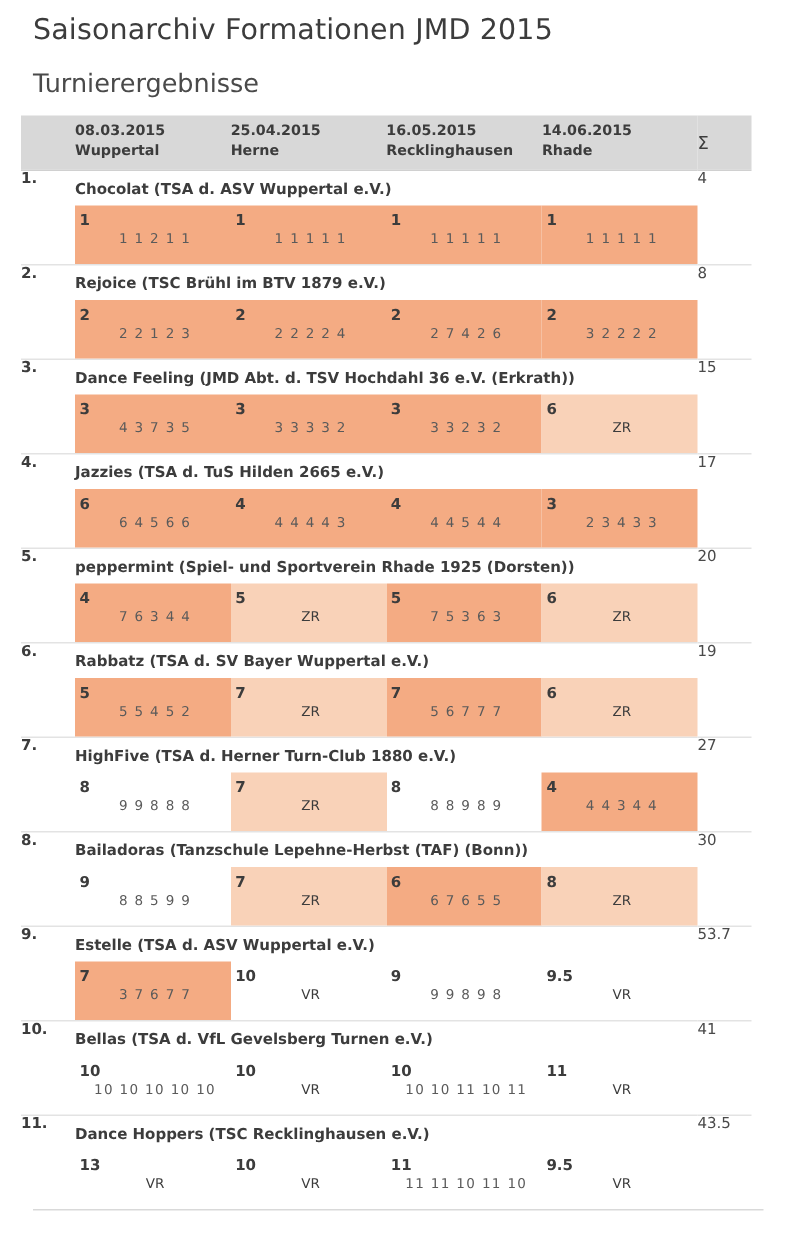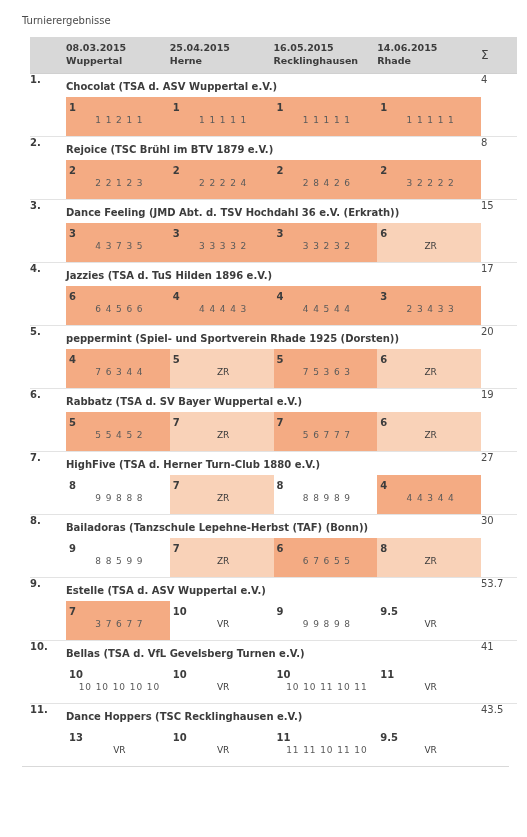--- a/index.html
+++ b/index.html
@@ -23,29 +23,29 @@
     margin: 9px 0 0 22px;
     letter-spacing: 0.1px;
   }
   .league-title {
     font-size: 13.5px;
     font-weight: bold;
     color: #2f2f2f;
     margin: 12px 0 0 22px;
   }
   .section-label {
-    font-size: 10px;
+    font-size: 17px;
     font-weight: 400;
     color: #4a4a4a;
     margin: 15px 0 0 22px;
   }
 
   table.results {
     width: 487px;
-    margin: 11px 0 0 30px;
+    margin: 11px 0 0 14px;
     border-collapse: collapse;
     table-layout: fixed;
   }
   table.results col.c-rank  { width: 36px; }
   table.results col.c-sum   { width: 36px; }
 
   thead th {
     background: #d8d8d8;
     padding: 0;
     height: 36px;
@@ -128,20 +128,21 @@
     border-top: 1px solid #d9d9d9;
     width: 487px;
     height: 34px;
   }
 </style>
 </head>
 <body>
 
 <div class="page">
 
+  <h1 class="page-title">Saisonarchiv Formationen JMD 2015</h1>
   <div class="section-label">Turnierergebnisse</div>
 
   <table class="results">
     <colgroup>
       <col class="c-rank">
         <col>
         <col class="c-sum">
     </colgroup>
     <thead>
       <tr>
@@ -205,21 +206,21 @@
               <div class="ev-cell finale">
                 <div class="ev-place">2</div>
                 <div class="ev-detail">2 2 1 2 3</div>
               </div>
               <div class="ev-cell finale">
                 <div class="ev-place">2</div>
                 <div class="ev-detail">2 2 2 2 4</div>
               </div>
               <div class="ev-cell finale">
                 <div class="ev-place">2</div>
-                <div class="ev-detail">2 8 4 2 6</div>
+                <div class="ev-detail">2 7 4 2 6</div>
               </div>
               <div class="ev-cell finale">
                 <div class="ev-place">2</div>
                 <div class="ev-detail">3 2 2 2 2</div>
               </div>
             </div>
           </td>
           <td class="sum">8</td>
         </tr>
         <tr class="team-row">
@@ -243,21 +244,21 @@
                 <div class="ev-place">6</div>
                 <div class="ev-detail bold">ZR</div>
               </div>
             </div>
           </td>
           <td class="sum">15</td>
         </tr>
         <tr class="team-row">
           <td class="rank">4.</td>
           <td>
-            <div class="team-name">Jazzies (TSA d. TuS Hilden 1896 e.V.)</div>
+            <div class="team-name">Jazzies (TSA d. TuS Hilden 2665 e.V.)</div>
             <div class="cells-wrap">
               <div class="ev-cell finale">
                 <div class="ev-place">6</div>
                 <div class="ev-detail">6 4 5 6 6</div>
               </div>
               <div class="ev-cell finale">
                 <div class="ev-place">4</div>
                 <div class="ev-detail">4 4 4 4 3</div>
               </div>
               <div class="ev-cell finale">

